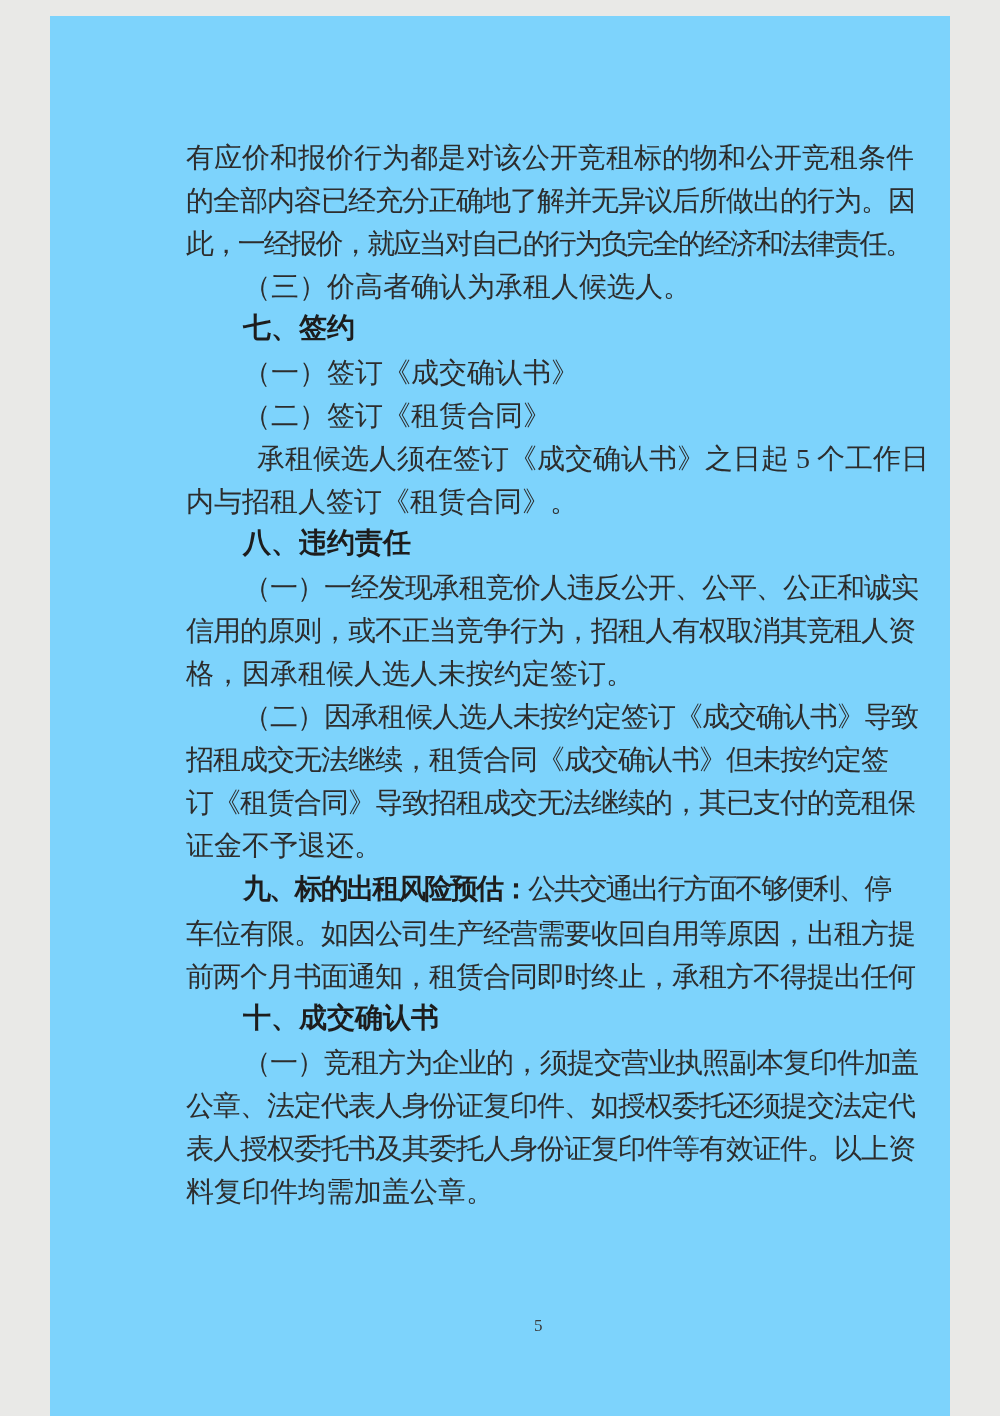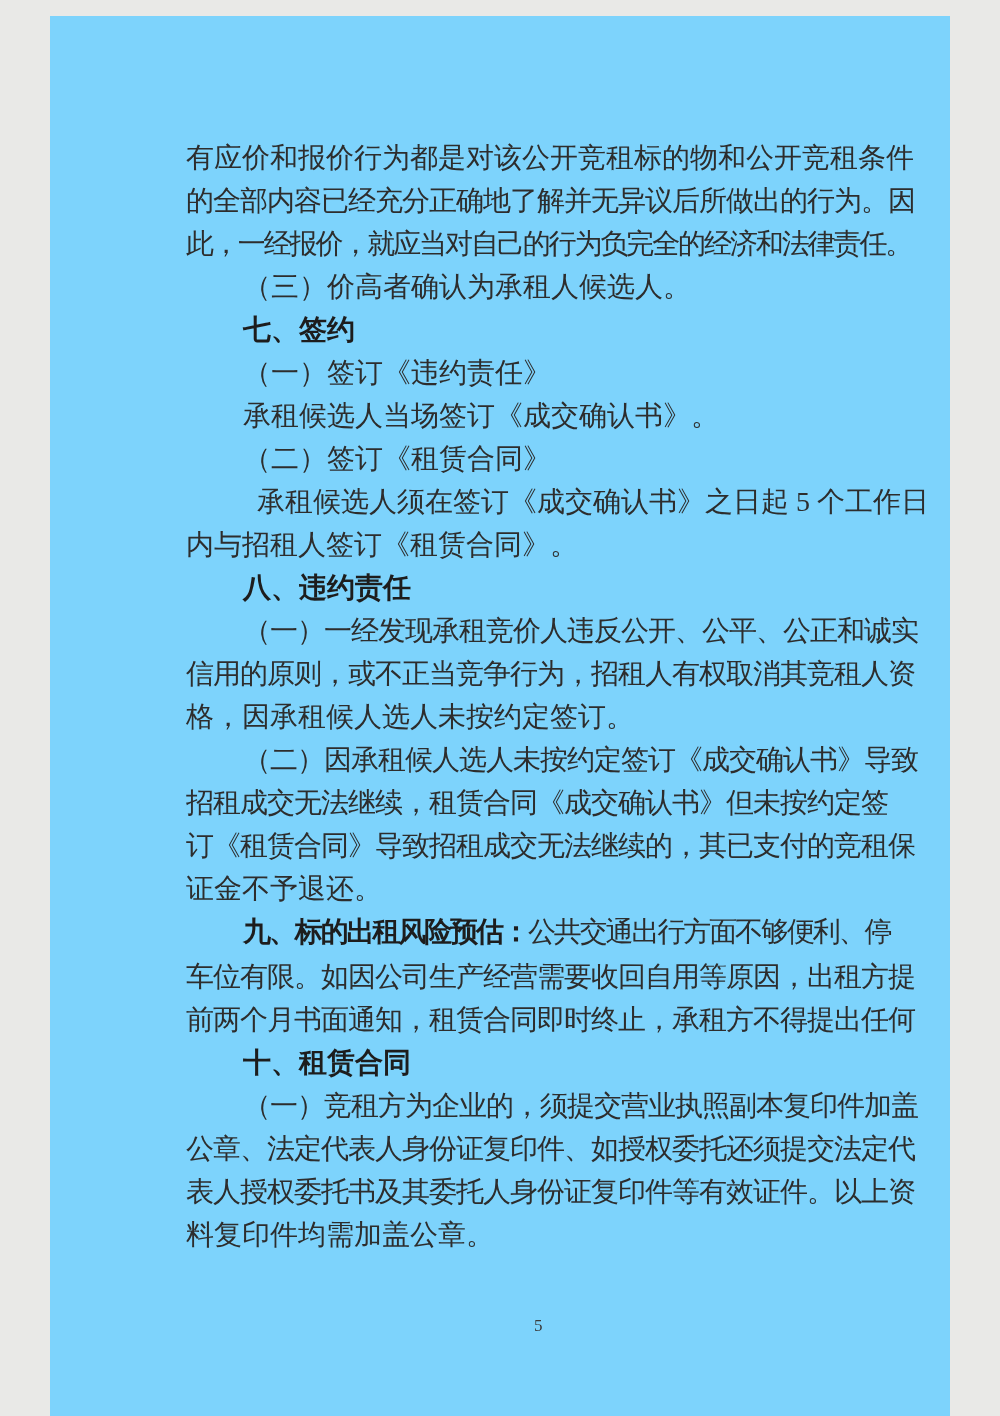--- a/index.html
+++ b/index.html
@@ -18,21 +18,21 @@
     color:#2d2d2d;
   }
   .line{white-space:nowrap;}
   .line b{font-style:normal;}
   .line .lead{
     font-family:Liberation Mono, monospace;
     font-weight:700;color:#1d1d1d;
   }
   .line .lead:empty{display:none;}
   .heading{
-    font-family:Liberation Sans, sans-serif;
+    font-family:Liberation Mono, monospace;
     font-weight:700;color:#1d1d1d;
   }
   .ind{margin-left:57px;}
   .indlg{margin-left:71px;}
   .t1{letter-spacing:-1px;}
   .t2{letter-spacing:-2.1px;}
   .page-number{
     position:absolute;left:484px;top:1300px;
     font-family:"Liberation Serif",serif;
     font-size:17px;color:#3a3a3a;
@@ -53,23 +53,22 @@
       <div class="line"><span>有应价和报价行为都是对该公开竞租标的物和公开竞租条件</span></div>
 
       <div class="line t1"><span>的全部内容已经充分正确地了解并无异议后所做出的行为。因</span></div>
 
       <div class="line t2"><span>此，一经报价，就应当对自己的行为负完全的经济和法律责任。</span></div>
 
       <div class="line ind"><span>（三）价高者确认为承租人候选人。</span></div>
 
       <div class="line ind heading"><span>七、签约</span></div>
 
-      <div class="line ind"><span>（一）签订《违约责任》</span></div>
+      <div class="line ind"><span>（一）签订《成交确认书》</span></div>
 
-      <div class="line ind"><span>承租候选人当场签订《成交确认书》。</span></div>
 
       <div class="line ind"><span>（二）签订《租赁合同》</span></div>
 
       <div class="line indlg"><span>承租候选人须在签订《成交确认书》之日起 5 个工作日</span></div>
 
       <div class="line"><span>内与招租人签订《租赁合同》。</span></div>
 
       <div class="line ind heading"><span>八、违约责任</span></div>
 
       <div class="line ind t1"><span>（一）一经发现承租竞价人违反公开、公平、公正和诚实</span></div>
@@ -86,21 +85,21 @@
 
       <div class="line"><span>证金不予退还。</span></div>
 
       <div class="line ind t2"><b class="lead">九、标的出租风险预估：</b><span>公共交通出行方面不够便利、停</span></div>
 
       <div class="line t1"><span>车位有限。如因公司生产经营需要收回自用等原因，出租方提</span></div>
 
       <div class="line t1"><span>前两个月书面通知，租赁合同即时终止，承租方不得提出任何</span></div>
 
 
-      <div class="line ind heading"><span>十、租赁合同</span></div>
+      <div class="line ind heading"><span>十、成交确认书</span></div>
 
       <div class="line ind t1"><span>（一）竞租方为企业的，须提交营业执照副本复印件加盖</span></div>
 
       <div class="line t1"><span>公章、法定代表人身份证复印件、如授权委托还须提交法定代</span></div>
 
       <div class="line t1"><span>表人授权委托书及其委托人身份证复印件等有效证件。以上资</span></div>
 
       <div class="line"><span>料复印件均需加盖公章。</span></div>
     </div>
 

